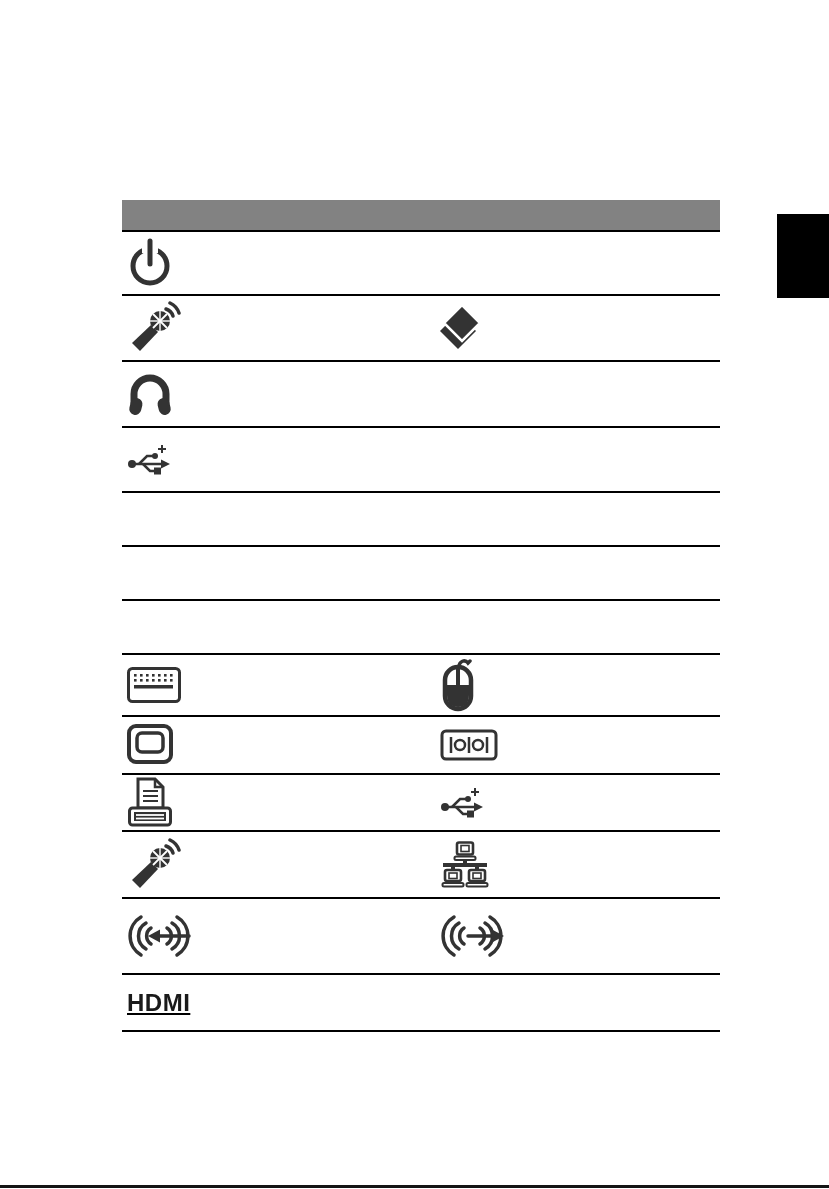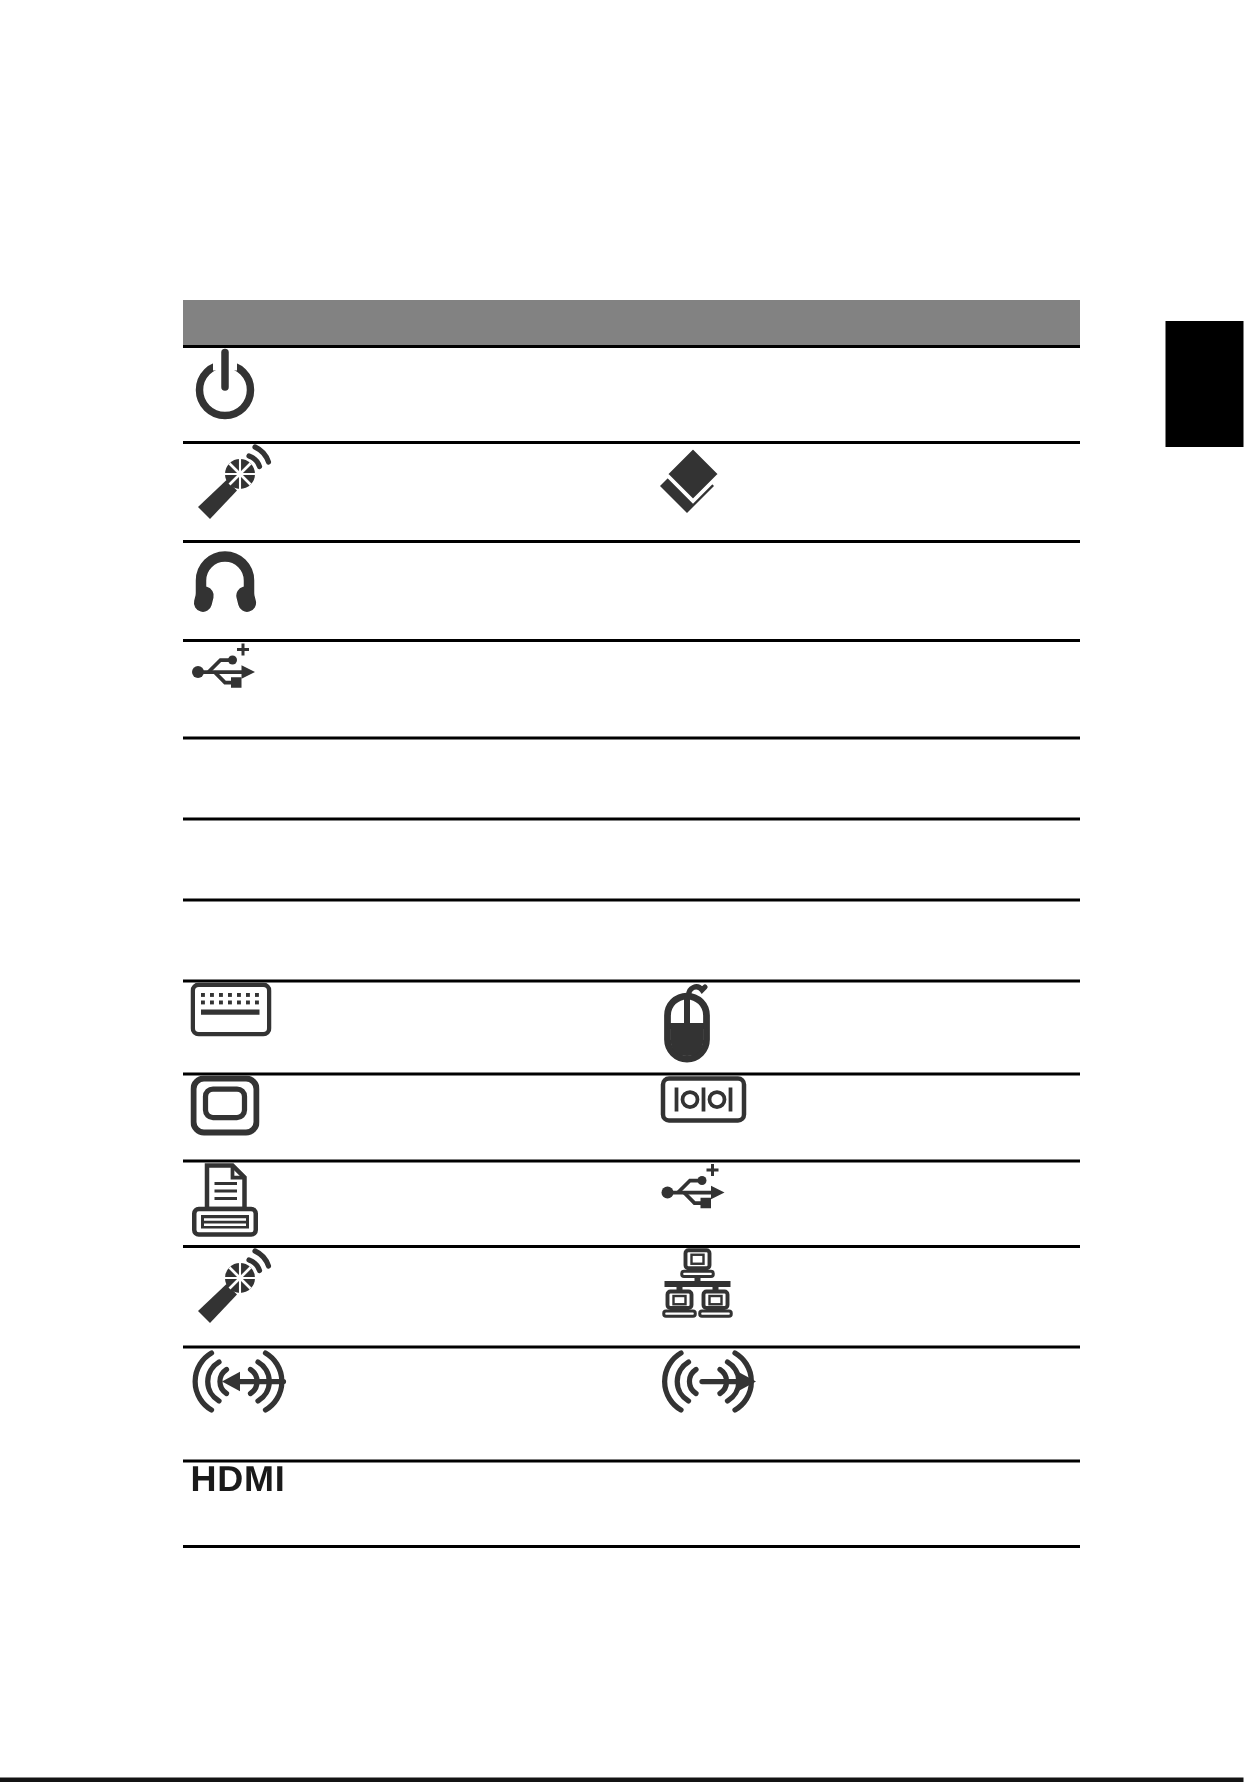--- a/index.html
+++ b/index.html
@@ -2,21 +2,21 @@
 <html><head>
 <meta charset="utf-8">
 <style>
   html,body{margin:0;padding:0;}
   body{
     width:829px;height:1189px;position:relative;overflow:hidden;
     background:#ffffff;font-family:"Liberation Sans", sans-serif;
   }
   .icon-table{position:absolute;left:122px;top:200px;width:598px;}
   .t-header{height:32px;background:#828282;border-bottom:2px solid #000;box-sizing:border-box;}
-  .t-row{display:flex;align-items:flex-start;border-bottom:2px solid #000;box-sizing:border-box;}
+  .t-row{display:flex;align-items:center;border-bottom:2px solid #000;box-sizing:border-box;text-decoration:underline;}
   .t-cell{display:flex;align-items:center;box-sizing:border-box;}
   .t-cell.left{width:312px;padding-left:5px;}
   .t-cell.right{flex:1;padding-left:6px;}
   .t-body .t-row:nth-child(1){height:64px;}
   .t-body .t-row:nth-child(2){height:66px;}
   .t-body .t-row:nth-child(3){height:66px;}
   .t-body .t-row:nth-child(4){height:65px;}
   .t-body .t-row:nth-child(5){height:54px;}
   .t-body .t-row:nth-child(6){height:54px;}
   .t-body .t-row:nth-child(7){height:54px;}

